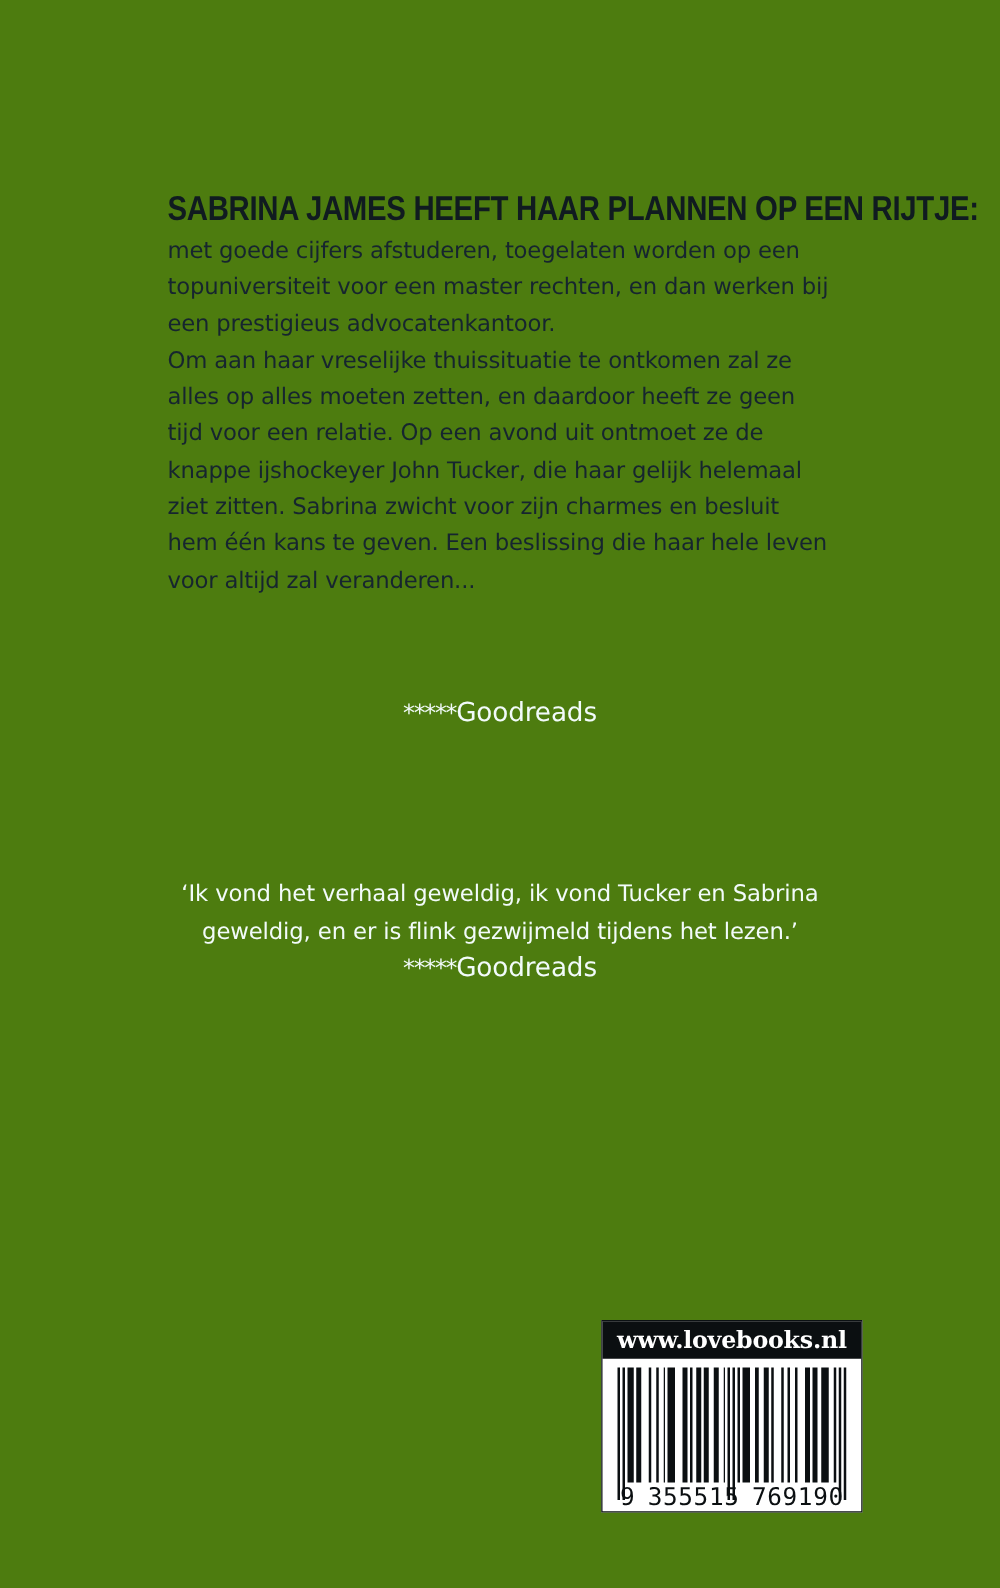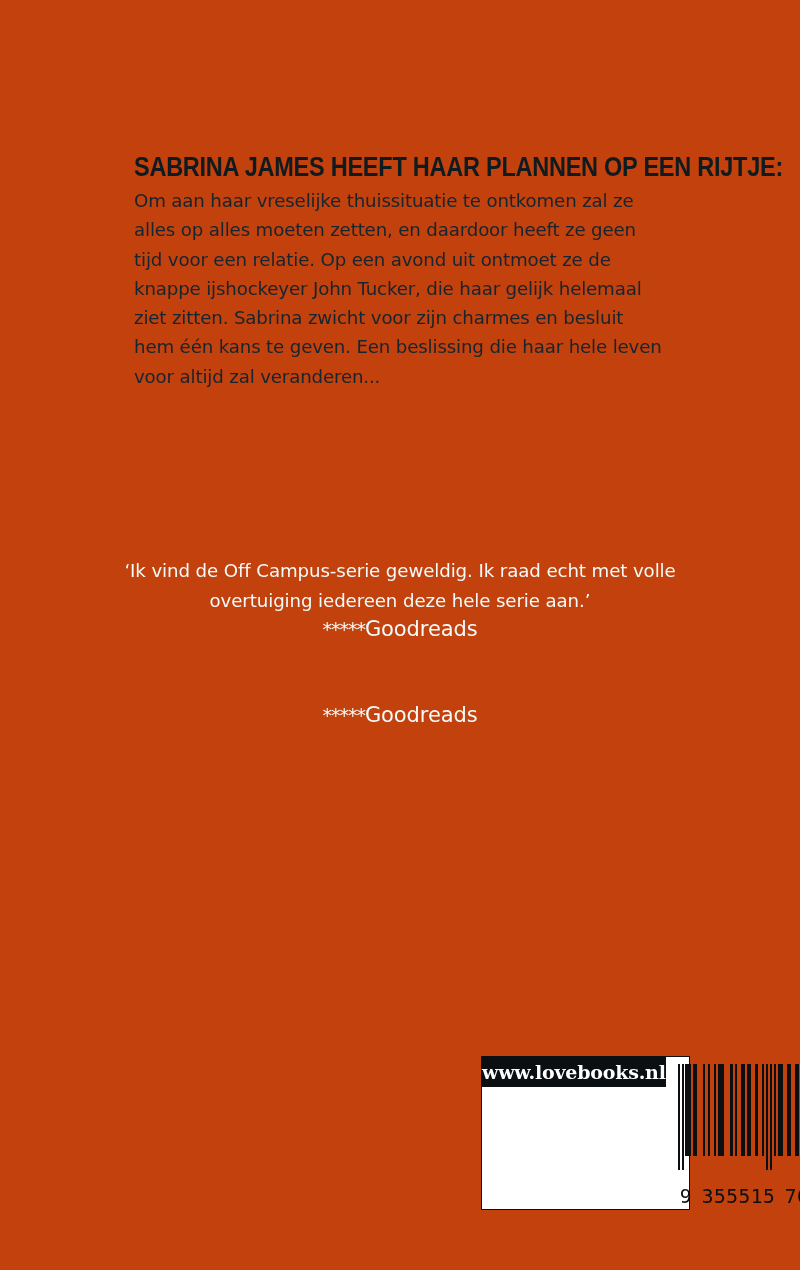--- a/index.html
+++ b/index.html
@@ -11,21 +11,21 @@
     height: 1270px;
     background: #2fbcb8;
     font-family: "DejaVu Sans", sans-serif;
     overflow: hidden;
     position: relative;
   }
 
   .cover {
     position: absolute;
     inset: 0;
-    background: #c2410c;
+    background: #4d7c0f;
   }
 
   
   .blurb {
     position: absolute;
     left: 134px;
     top: 152px;
     width: 532px;
   }
 
@@ -91,21 +91,21 @@
   .barcode-block {
     position: absolute;
     left: 481px;
     top: 1056px;
     width: 209px;
     height: 154px;
     background: #ffffff;
     border: 1px solid #0c1114;
     box-sizing: border-box;
     display: flex;
-    flex-direction: row;
+    flex-direction: column;
   }
   .barcode-banner {
     background: #0b0f11;
     height: 30px;
     display: flex;
     align-items: center;
     justify-content: center;
     flex: 0 0 auto;
   }
   .barcode-banner-text {
@@ -149,31 +149,32 @@
   }
   .digit-grp { white-space: pre; }
 </style>
 </head>
 <body>
 
 <div class="cover">
 
   <div class="blurb">
     <h1 class="headline">SABRINA JAMES HEEFT HAAR PLANNEN OP EEN RIJTJE:</h1>
+    <p class="body-copy para-tail">met goede cijfers afstuderen, toegelaten worden op een topuniversiteit voor een master rechten, en dan werken bij een prestigieus advocatenkantoor.</p>
     <p class="body-copy para-tail">Om aan haar vreselijke thuissituatie te ontkomen zal ze alles op alles moeten zetten, en daardoor heeft ze geen tijd voor een relatie. Op een avond uit ontmoet ze de knappe ijshockeyer John Tucker, die haar gelijk helemaal ziet zitten. Sabrina zwicht voor zijn charmes en besluit hem één kans te geven. Een beslissing die haar hele leven voor altijd zal veranderen...</p>
   </div>
 
   <div class="quote quote-1">
-    <p class="quote-text">‘Ik vind de Off Campus-serie geweldig. Ik raad echt met volle overtuiging iedereen deze hele serie aan.’</p>
     <p class="source">
       <span class="stars">*****</span><span class="source-name">Goodreads</span>
     </p>
   </div>
 
   <div class="quote quote-2">
+    <p class="quote-text">‘Ik vond het verhaal geweldig, ik vond Tucker en Sabrina geweldig, en er is flink gezwijmeld tijdens het lezen.’</p>
     <p class="source">
       <span class="stars">*****</span><span class="source-name">Goodreads</span>
     </p>
   </div>
 
   <div class="barcode-block">
     <div class="barcode-banner">
       <span class="barcode-banner-text">www.lovebooks.nl</span>
     </div>
     <div class="barcode-area">

